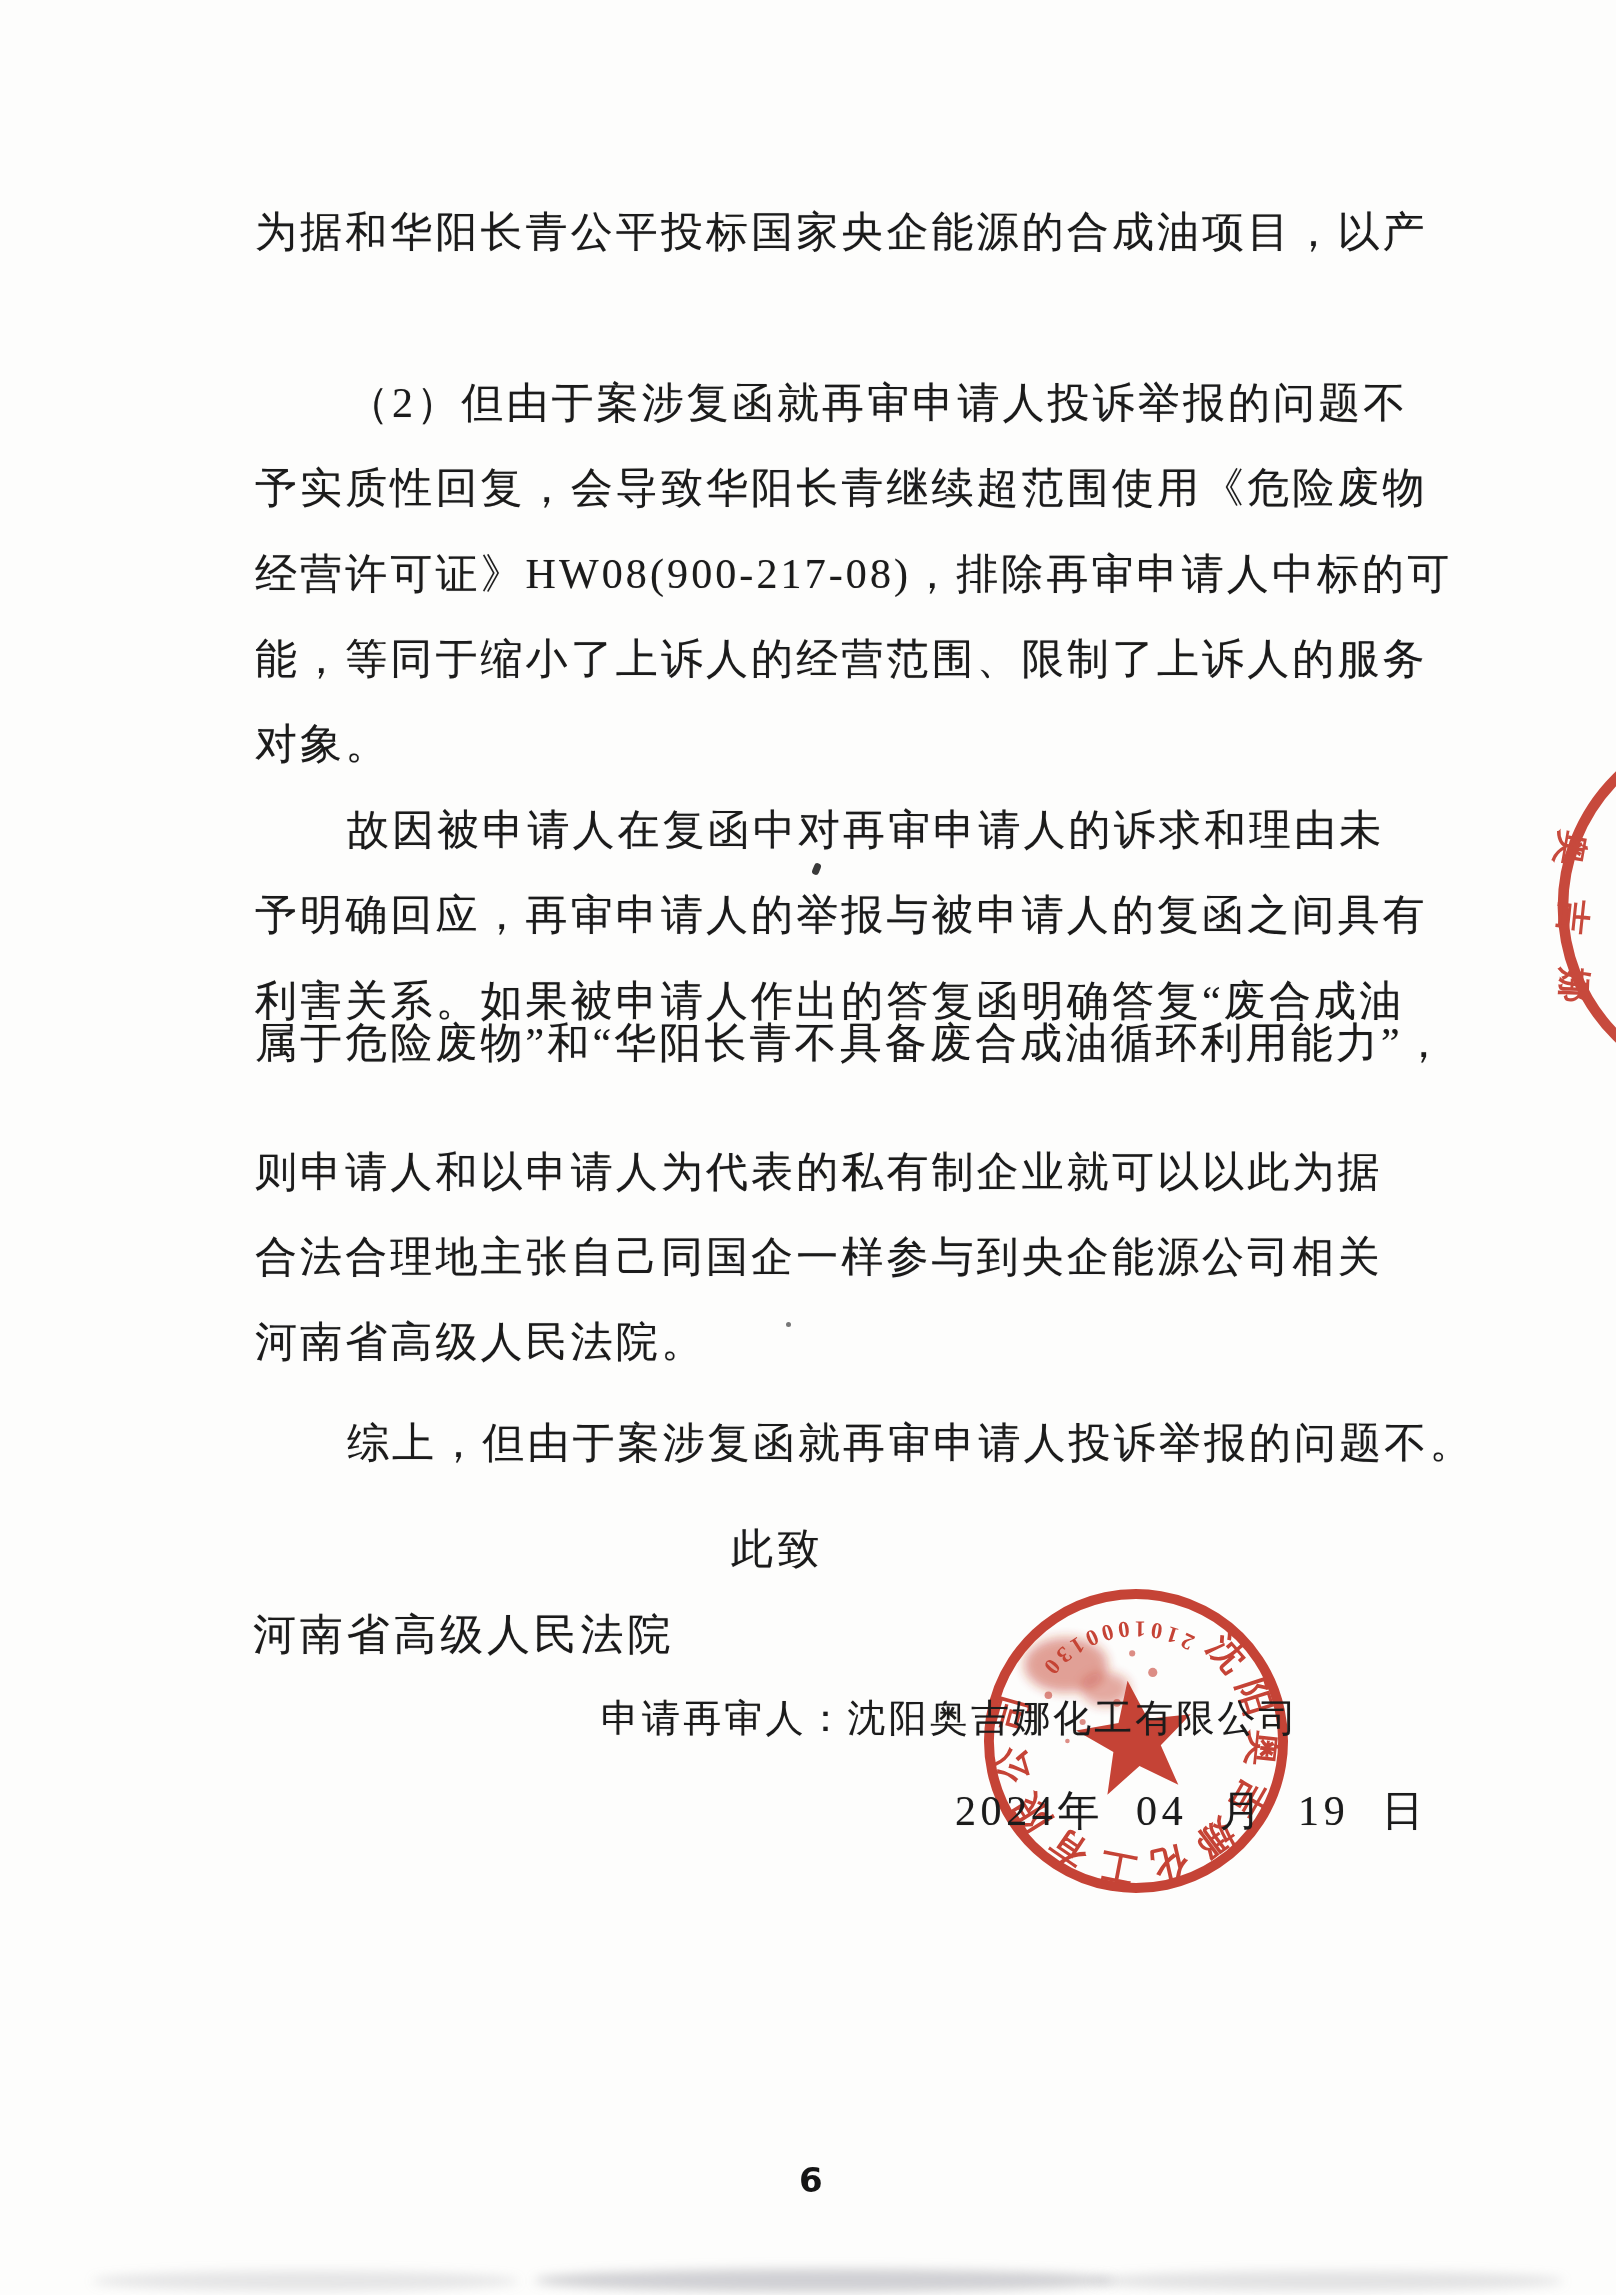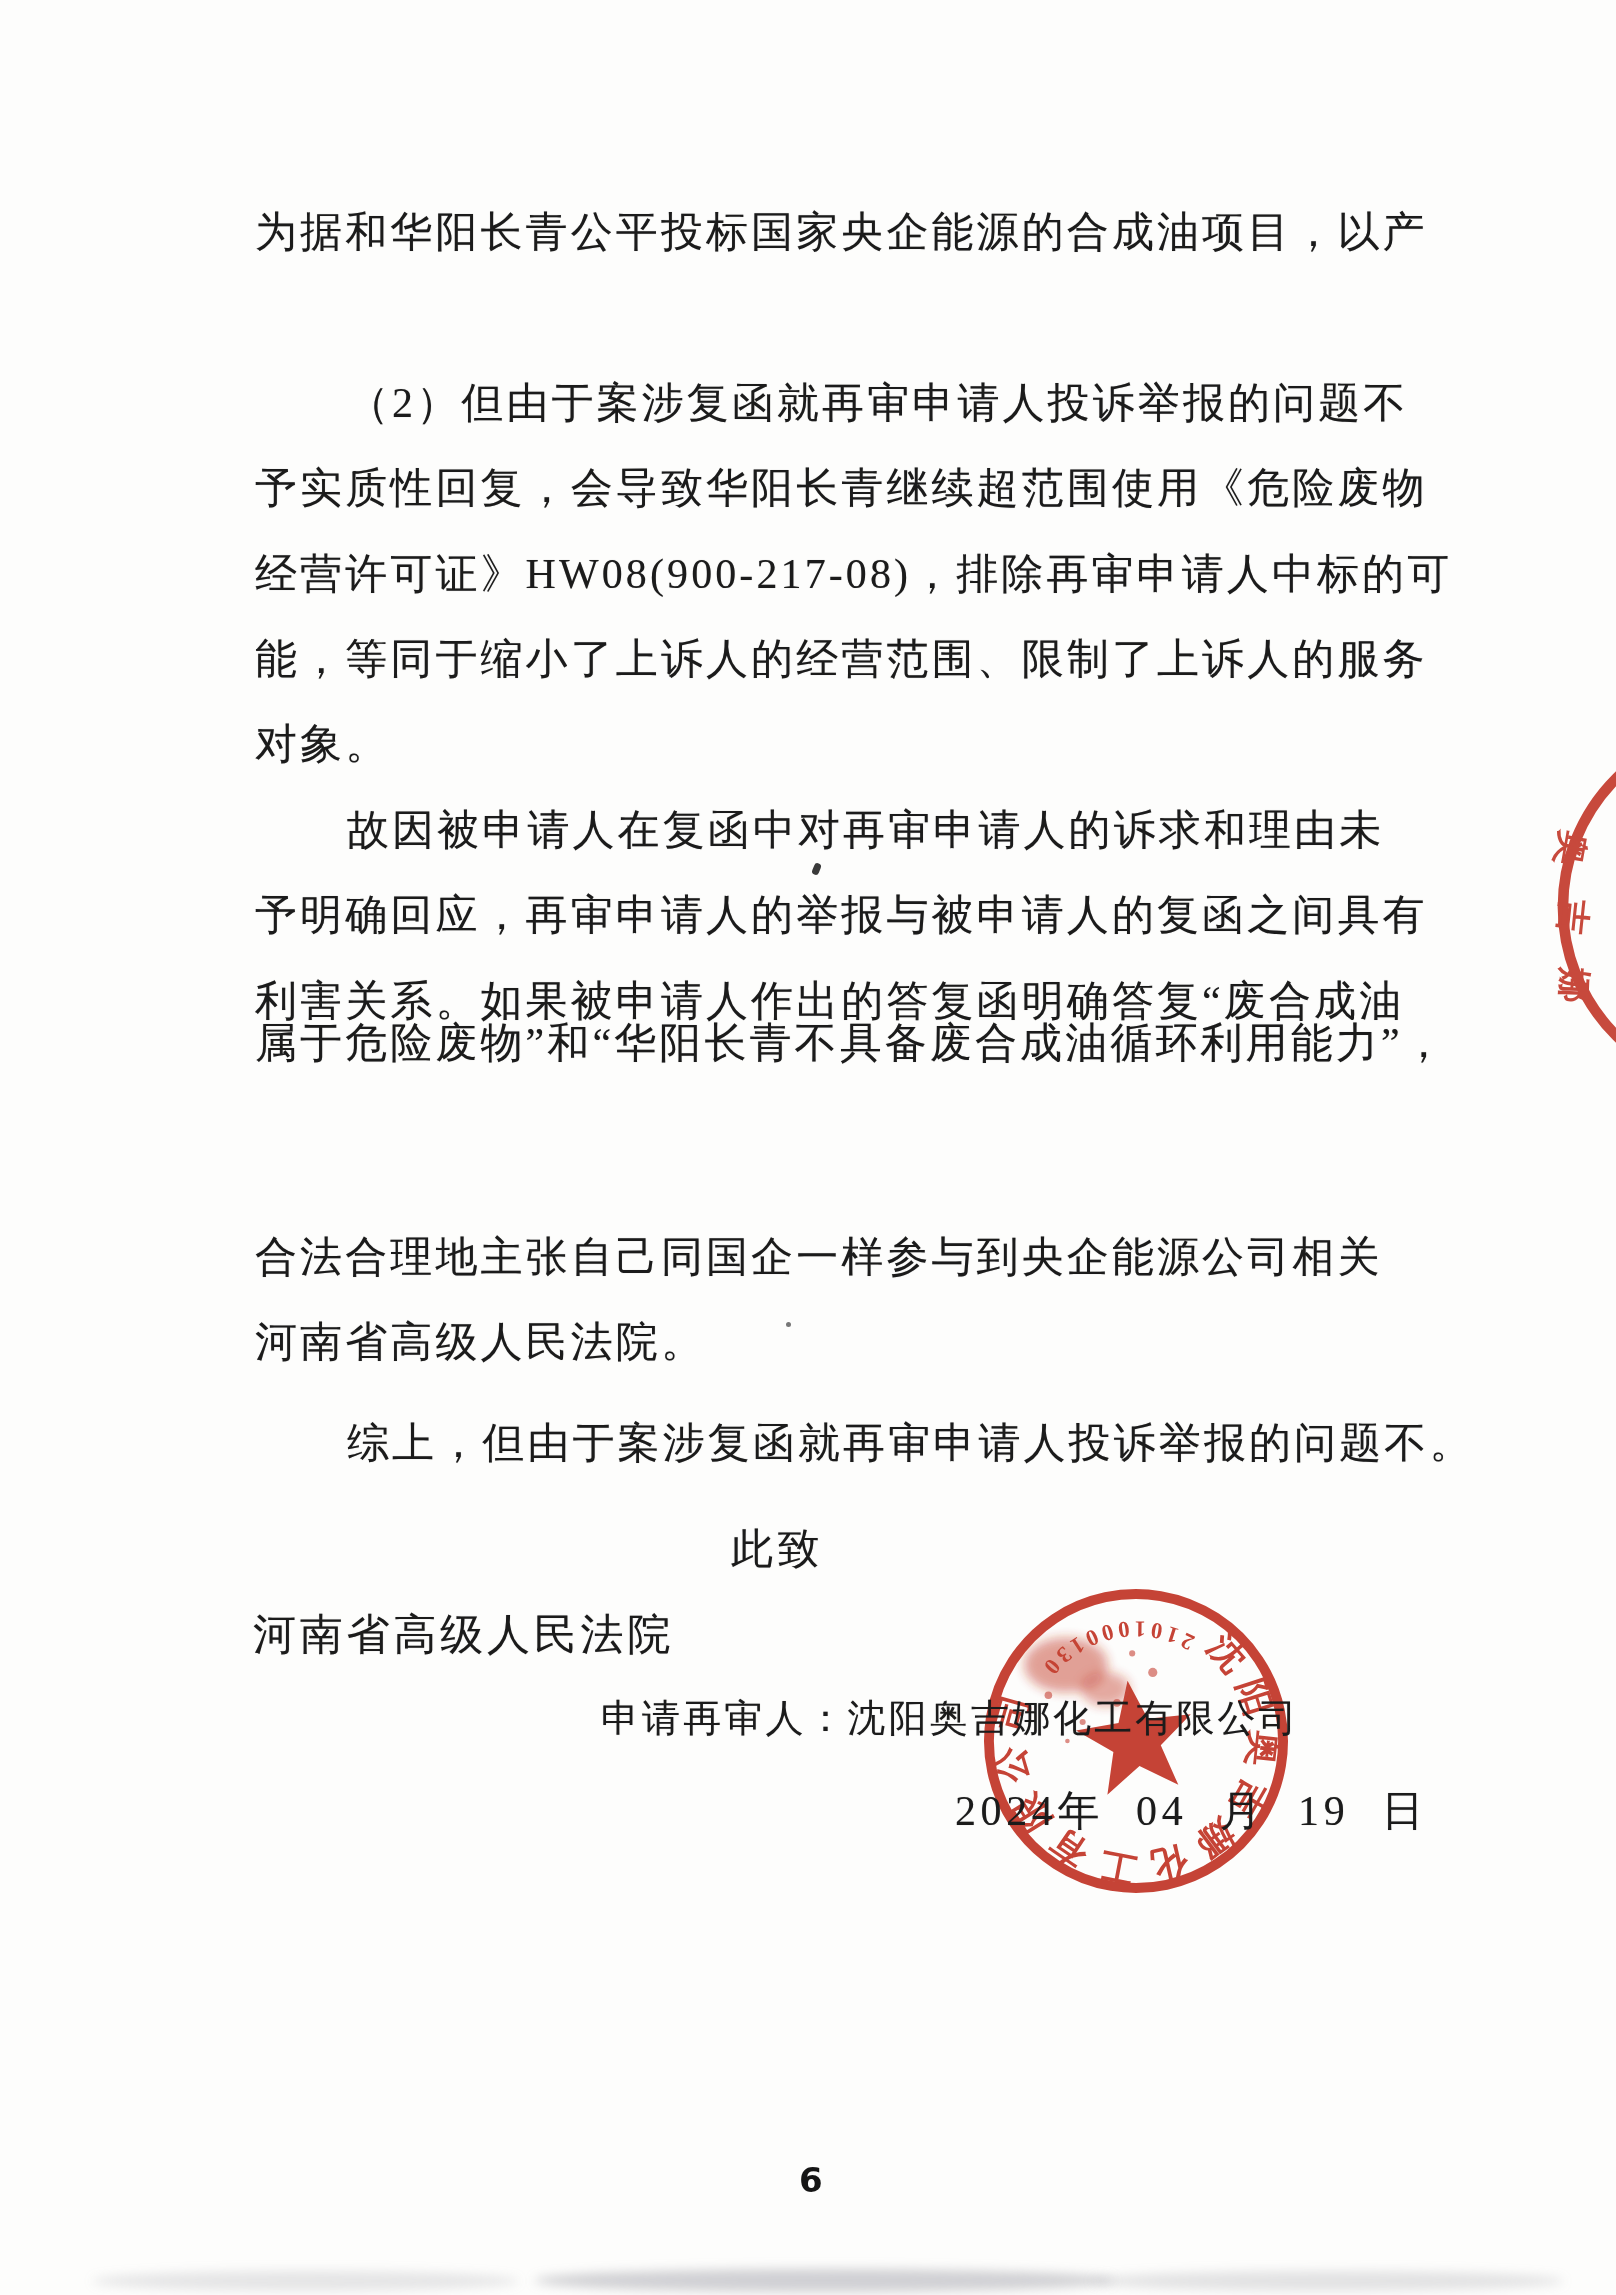--- a/index.html
+++ b/index.html
@@ -94,20 +94,21 @@
   <div class="bline" style="top:209px">为据和华阳长青公平投标国家央企能源的合成油项目，以产</div>
   <div class="bline indent" style="top:380px">（2）但由于案涉复函就再审申请人投诉举报的问题不</div>
   <div class="bline" style="top:465px">予实质性回复，会导致华阳长青继续超范围使用《危险废物</div>
   <div class="bline" style="top:551px">经营许可证》HW08(900-217-08)，排除再审申请人中标的可</div>
   <div class="bline" style="top:636px">能，等同于缩小了上诉人的经营范围、限制了上诉人的服务</div>
   <div class="bline" style="top:721px">对象。</div>
   <div class="bline indent" style="top:807px">故因被申请人在复函中对再审申请人的诉求和理由未</div>
   <div class="bline" style="top:892px">予明确回应，再审申请人的举报与被申请人的复函之间具有</div>
   <div class="bline" style="top:978px">利害关系。如果被申请人作出的答复函明确答复“废合成油</div>
   <div class="bline" style="top:1020px">属于危险废物”和“华阳长青不具备废合成油循环利用能力”，</div>
+  <div class="bline" style="top:1149px">则申请人和以申请人为代表的私有制企业就可以以此为据</div>
   <div class="bline" style="top:1234px">合法合理地主张自己同国企一样参与到央企能源公司相关</div>
   <div class="bline" style="top:1319px">河南省高级人民法院。</div>
   <div class="bline indent" style="top:1420px">综上，但由于案涉复函就再审申请人投诉举报的问题不。</div>
 
   <div class="zhici" style="top:1521px">此致</div>
   <div class="court" style="top:1606px">河南省高级人民法院</div>
   <div class="applicant" style="top:1693px">申请再审人：沈阳奥吉娜化工有限公司</div>
   <div class="dateline" style="top:1783px">2024年 04 月 19 日</div>
 
   <div class="pagenum">6</div>

